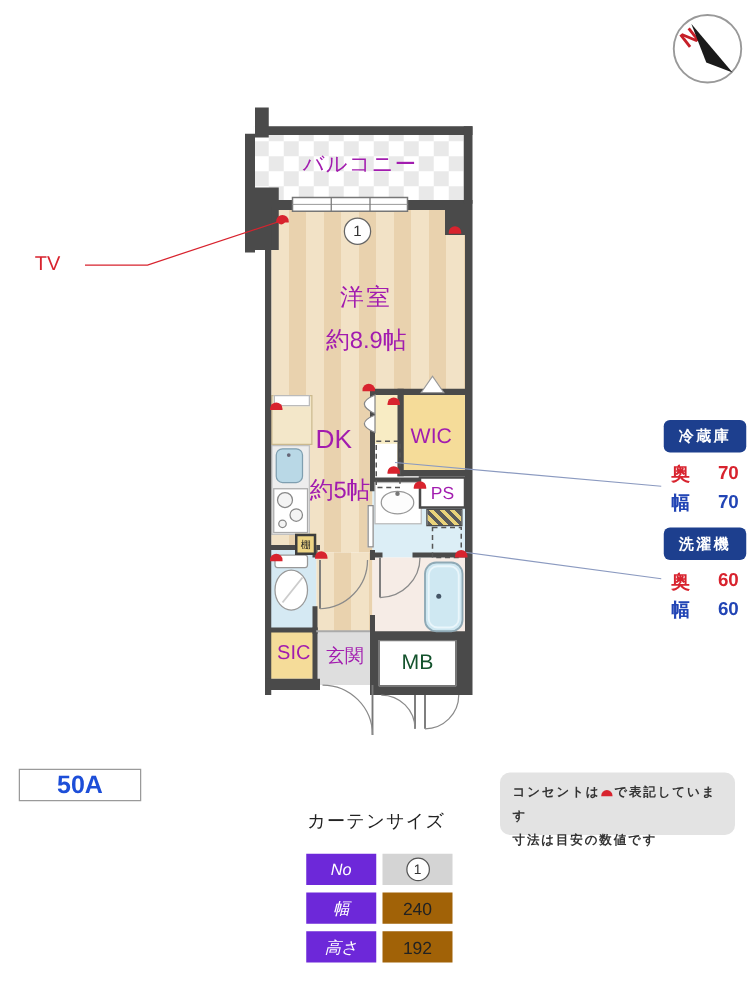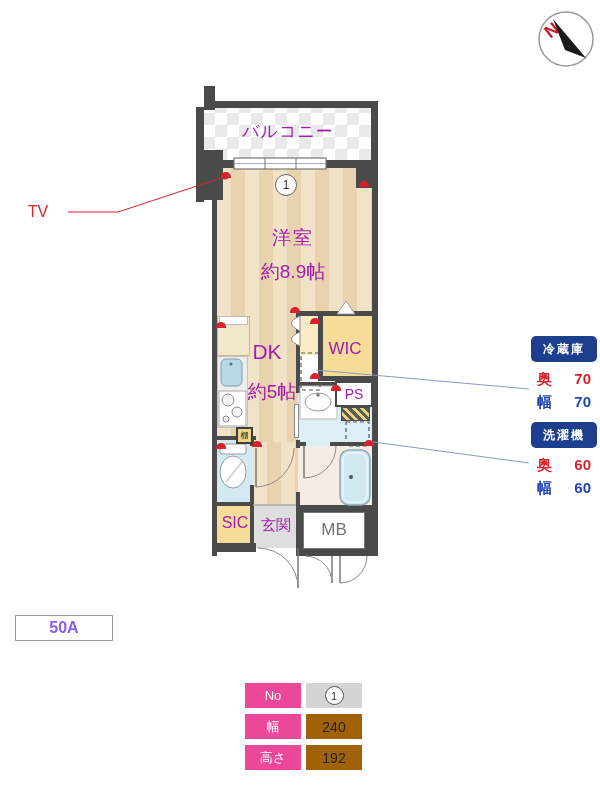--- a/index.html
+++ b/index.html
@@ -15,24 +15,24 @@
   .outlet{position:absolute;width:10px;height:6px;background:#d8232e;border-radius:5px 5px 0 0;}
   .badge{position:absolute;width:66px;height:26px;background:#1d3f8e;border-radius:5px;color:#fff;
          display:flex;align-items:center;justify-content:center;font-size:12px;letter-spacing:2px;font-weight:bold;}
   .dimrow{position:absolute;width:66px;display:flex;justify-content:space-between;
           font-size:15px;font-weight:bold;padding:0 6px;box-sizing:border-box;}
   .red{color:#d8232e;} .blue{color:#2245b5;}
   
   #breaker{left:15px;top:615px;width:96px;border:1px solid #9a9a9a;background:#fff;}
   #breaker .hd{background:#4d4d4d;color:#fff;font-size:10.5px;letter-spacing:1px;
                display:flex;align-items:center;justify-content:center;height:22px;}
-  #breaker .val{color:#8b5cf6;font-size:16px;font-weight:bold;display:flex;align-items:center;justify-content:center;height:24px;}
-  
-  .c-label{position:absolute;width:56px;height:25px;background:#ec4899;color:#fff;font-size:13px;
-           display:flex;align-items:center;justify-content:center;}
+  #breaker .val{color:#1d4ed8;font-size:20px;font-weight:bold;display:flex;align-items:center;justify-content:center;height:24px;}
+  
+  .c-label{position:absolute;width:56px;height:25px;background:#6d28d9;color:#fff;font-size:13px;
+           display:flex;align-items:center;justify-content:center;font-style:italic;}
   .c-value{position:absolute;width:56px;height:25px;background:#a16207;color:#222;font-size:14px;
            display:flex;align-items:center;justify-content:center;}
   .circ-num{width:17px;height:17px;border:1px solid #555;border-radius:50%;background:#fff;
             display:flex;align-items:center;justify-content:center;font-size:11px;color:#333;}
   
   #notebox{left:400px;top:618px;width:188px;height:50px;background:#e3e3e3;border-radius:8px;
            font-size:10px;font-weight:bold;letter-spacing:1.5px;line-height:19px;color:#333;
            padding:7px 10px;box-sizing:border-box;}
   .dome{display:inline-block;width:9px;height:5px;background:#d8232e;border-radius:5px 5px 0 0;margin:0 1px;}
   #credit{left:330px;top:772px;width:264px;text-align:right;font-family:"DejaVu Sans Mono","Liberation Mono",monospace;
@@ -183,21 +183,21 @@
 
   <div class="lbl" style="left:288px;top:131px;font-size:17px;letter-spacing:1px;">バルコニー</div>
   <div class="lbl" style="left:293px;top:238px;font-size:19px;letter-spacing:2px;">洋室</div>
   <div class="lbl" style="left:293px;top:272px;font-size:19px;">約8.9帖</div>
   <div class="lbl" style="left:267px;top:352px;font-size:21px;">DK</div>
   <div class="lbl" style="left:272px;top:392px;font-size:19px;">約5帖</div>
   <div class="lbl" style="left:345px;top:349px;font-size:17px;">WIC</div>
   <div class="lbl" style="left:354px;top:394px;font-size:14px;">PS</div>
   <div class="lbl" style="left:235px;top:523px;font-size:16px;">SIC</div>
   <div class="lbl" style="left:276px;top:525px;font-size:15px;">玄関</div>
-  <div class="lbl" style="left:334px;top:530px;font-size:17px;color:#737373;">MB</div>
+  <div class="lbl" style="left:334px;top:530px;font-size:17px;color:#14532d;">MB</div>
   <div class="lbl" style="left:38px;top:212px;font-size:16px;color:#d8232e;">TV</div>
 
   <div class="badge" style="left:531px;top:336px;">
       <span>冷蔵庫</span>
     </div>
   <div class="dimrow" style="left:531px;top:370px;">
     <span class="red">奥</span>
     <span class="red">70</span>
   </div>
   <div class="dimrow" style="left:531px;top:393px;">
@@ -219,24 +219,29 @@
   <svg class="abs" style="left:534px;top:6px;" width="64" height="66" viewBox="0 0 64 66">
     <circle cx="32" cy="33" r="27" fill="none" stroke="#999" stroke-width="1.5"></circle>
     <text x="11" y="30" transform="rotate(-38 18 24)" fill="#c61f28" font-size="18" font-weight="bold" font-family="Liberation Sans, sans-serif">N</text>
     <path d="M19,13 L52,52 L31,44 Z" fill="#1a1a1a"></path>
   </svg>
 
   <div class="abs" id="breaker">
     <div class="val">50A</div>
   </div>
 
+  <div class="lbl" style="left:301px;top:657px;font-size:14.5px;letter-spacing:1px;color:#222;">カーテンサイズ</div>
   <div class="c-label" style="left:245px;top:683px;">No</div>
   <div class="c-value" style="left:306px;top:683px;background:#d4d4d4;">
     <span class="circ-num">1</span>
   </div>
   <div class="c-label" style="left:245px;top:714px;">幅</div>
   <div class="c-value" style="left:306px;top:714px;">240</div>
   <div class="c-label" style="left:245px;top:745px;">高さ</div>
   <div class="c-value" style="left:306px;top:745px;">192</div>
 
+  <div class="abs" id="notebox">
+    <span>コンセントは</span><span class="dome"></span><span>で表記しています</span><br>
+    <span>寸法は目安の数値です</span>
+  </div>
 
 
 </div>
 
 </body></html>

